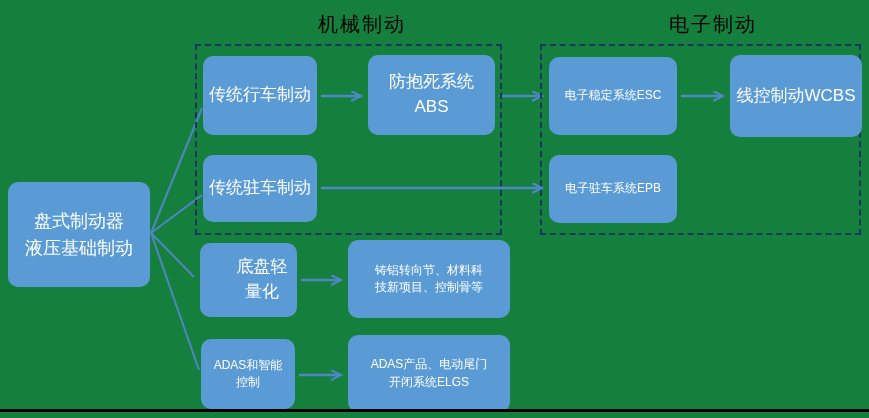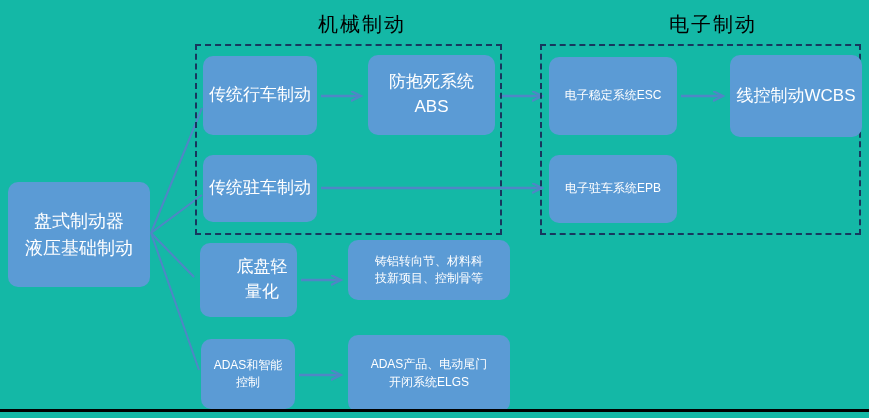--- a/index.html
+++ b/index.html
@@ -1,19 +1,19 @@
 <!DOCTYPE html>
 <html style="--node-fill: #5B9BD5; --node-text: #FFFFFF; --group-border: #17375E; --label-text: #000000; --bottom-rule: #000000;"><head>
 <meta charset="utf-8">
 <style>
   html,body{margin:0;padding:0;background:#ffffff;}
   .canvas{
     position:relative;
     width:869px;height:418px;
-    background:#14b8a6;
+    background:#15803d;
     font-family:"Liberation Sans", sans-serif;
     overflow:hidden;
   }
   .connectors{position:absolute;left:0;top:0;width:869px;height:418px;pointer-events:none;}
   .group-box{
     position:absolute;
     border:2px dashed var(--group-border,#17375E);
     background:transparent;
     box-sizing:border-box;
   }
@@ -101,21 +101,21 @@
   <div class="node fs17" style="left:203px;top:155px;width:114px;height:67px;">
     <span>传统驻车制动</span>
   </div>
   <div class="node fs16" style="left:549px;top:155px;width:128px;height:68px;text-align:right;">
     <span>电子驻车系统EPB</span>
   </div>
 
   <div class="node fs17" style="left:200px;top:243px;width:97px;height:74px;padding-left:31px;">
     <span>底盘轻量化</span>
   </div>
-  <div class="node fs16" style="left:348px;top:240px;width:162px;height:60px;">
+  <div class="node fs16" style="left:348px;top:240px;width:162px;height:78px;">
     <span>铸铝转向节、材料科</span>
     <span>技新项目、控制骨等</span>
   </div>
 
   <div class="node fs16" style="left:201px;top:339px;width:94px;height:70px;">
     <span></span>
     <span>ADAS和智能</span>
     <span>控制</span>
   </div>
   <div class="node fs16" style="left:348px;top:335px;width:162px;height:77px;">

